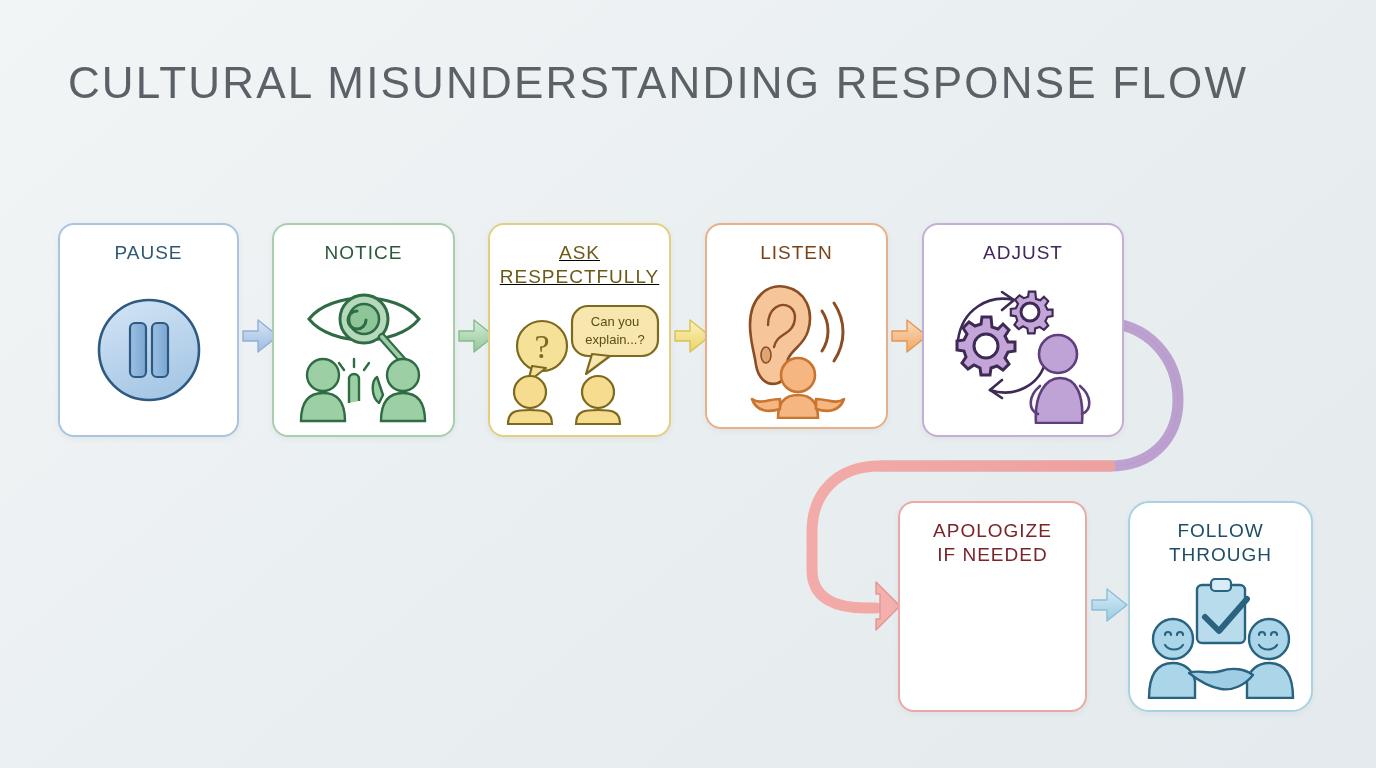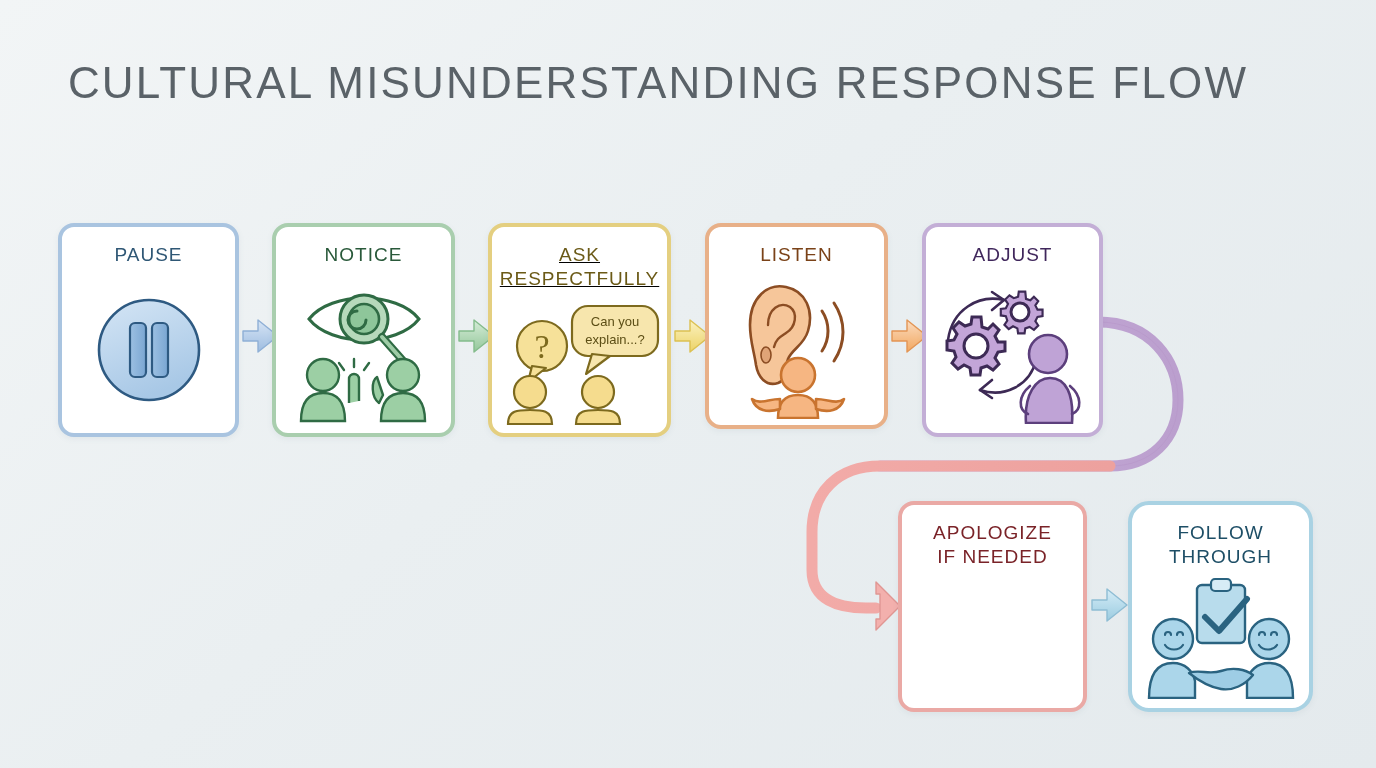--- a/index.html
+++ b/index.html
@@ -39,21 +39,21 @@
     position: absolute;
     left: 0; top: 0;
     width: 1376px; height: 768px;
     pointer-events: none;
   }
   
   .card {
     position: absolute;
     background: #ffffff;
     border-radius: 16px;
-    border: 4px solid #84cc16;
+    border: 2px solid #84cc16;
     box-sizing: border-box;
     box-shadow: 0 2px 6px rgba(90,110,130,0.08);
     display: flex;
     flex-direction: column;
     align-items: center;
     overflow: hidden;
   }
   .card .card-title {
     margin-top: 16px;
     font-size: 19px;
@@ -247,21 +247,21 @@
         <path d="M118 30 C 130 48, 130 70, 118 88" fill="none" stroke="#8c4d23" stroke-width="3" stroke-linecap="round"></path>
 
         <circle cx="82" cy="102" r="17" fill="#f6b682" stroke="#c9742f" stroke-width="2.6"></circle>
         <path d="M62 145 C 62 128, 70 122, 82 122 C 94 122, 102 128, 102 145 Z" fill="#f6b682" stroke="#c9742f" stroke-width="2.6"></path>
         <path d="M64 126 C 52 126, 44 132, 36 126 C 40 138, 52 140, 64 136 Z" fill="#f6b682" stroke="#c9742f" stroke-width="2.6" stroke-linejoin="round"></path>
         <path d="M100 126 C 112 126, 120 132, 128 126 C 124 138, 112 140, 100 136 Z" fill="#f6b682" stroke="#c9742f" stroke-width="2.6" stroke-linejoin="round"></path>
       </svg>
     </div>
   </div>
 
-  <div class="card c-adjust" style="left:922px; top:223px; width:181px; height:214px;">
+  <div class="card c-adjust" style="left:922px; top:223px; width:202px; height:214px;">
     <div class="card-title t-adjust">ADJUST</div>
     <div class="card-art">
       <svg width="162" height="148" viewBox="0 0 162 148">
 
         <path d="M16 64 C 20 34, 46 18, 72 24" fill="none" stroke="#3d2a55" stroke-width="2.6" stroke-linecap="round"></path>
         <path d="M72 24 L60 16 M72 24 L60 34" fill="none" stroke="#3d2a55" stroke-width="2.6" stroke-linecap="round"></path>
         <path d="M104 84 C 98 110, 72 122, 48 114" fill="none" stroke="#3d2a55" stroke-width="2.6" stroke-linecap="round"></path>
         <path d="M48 114 L60 122 M48 114 L60 104" fill="none" stroke="#3d2a55" stroke-width="2.6" stroke-linecap="round"></path>
 
         <g transform="translate(94,38)">

